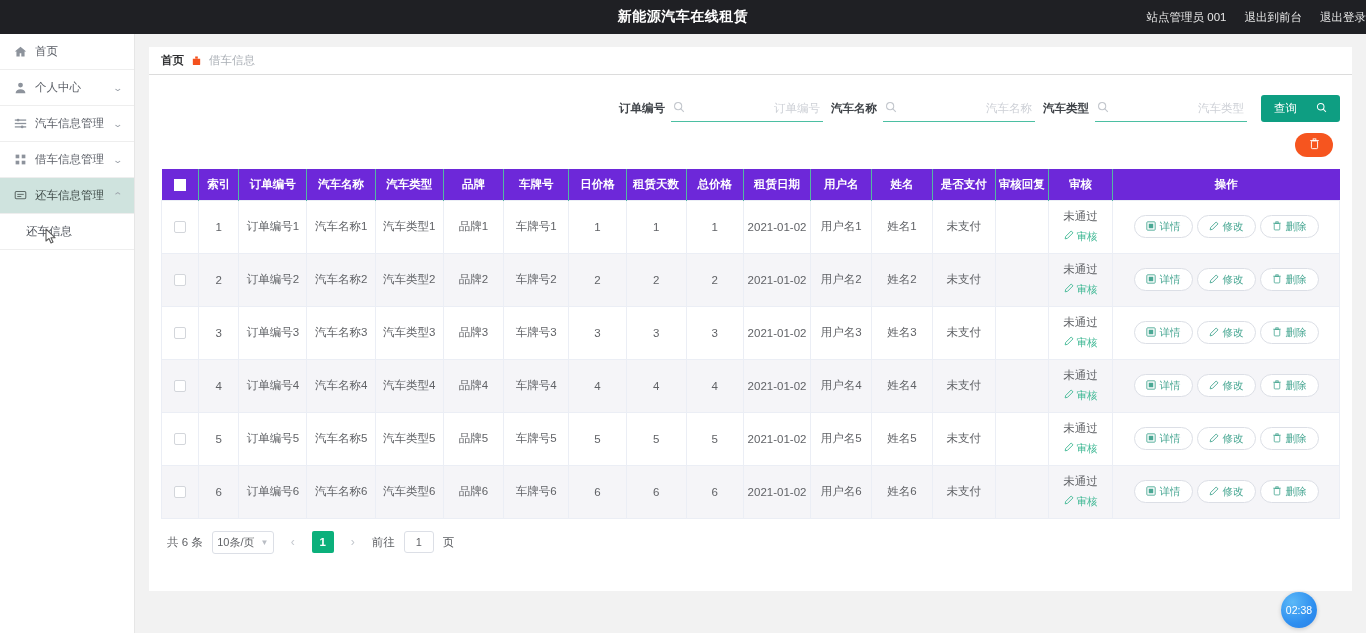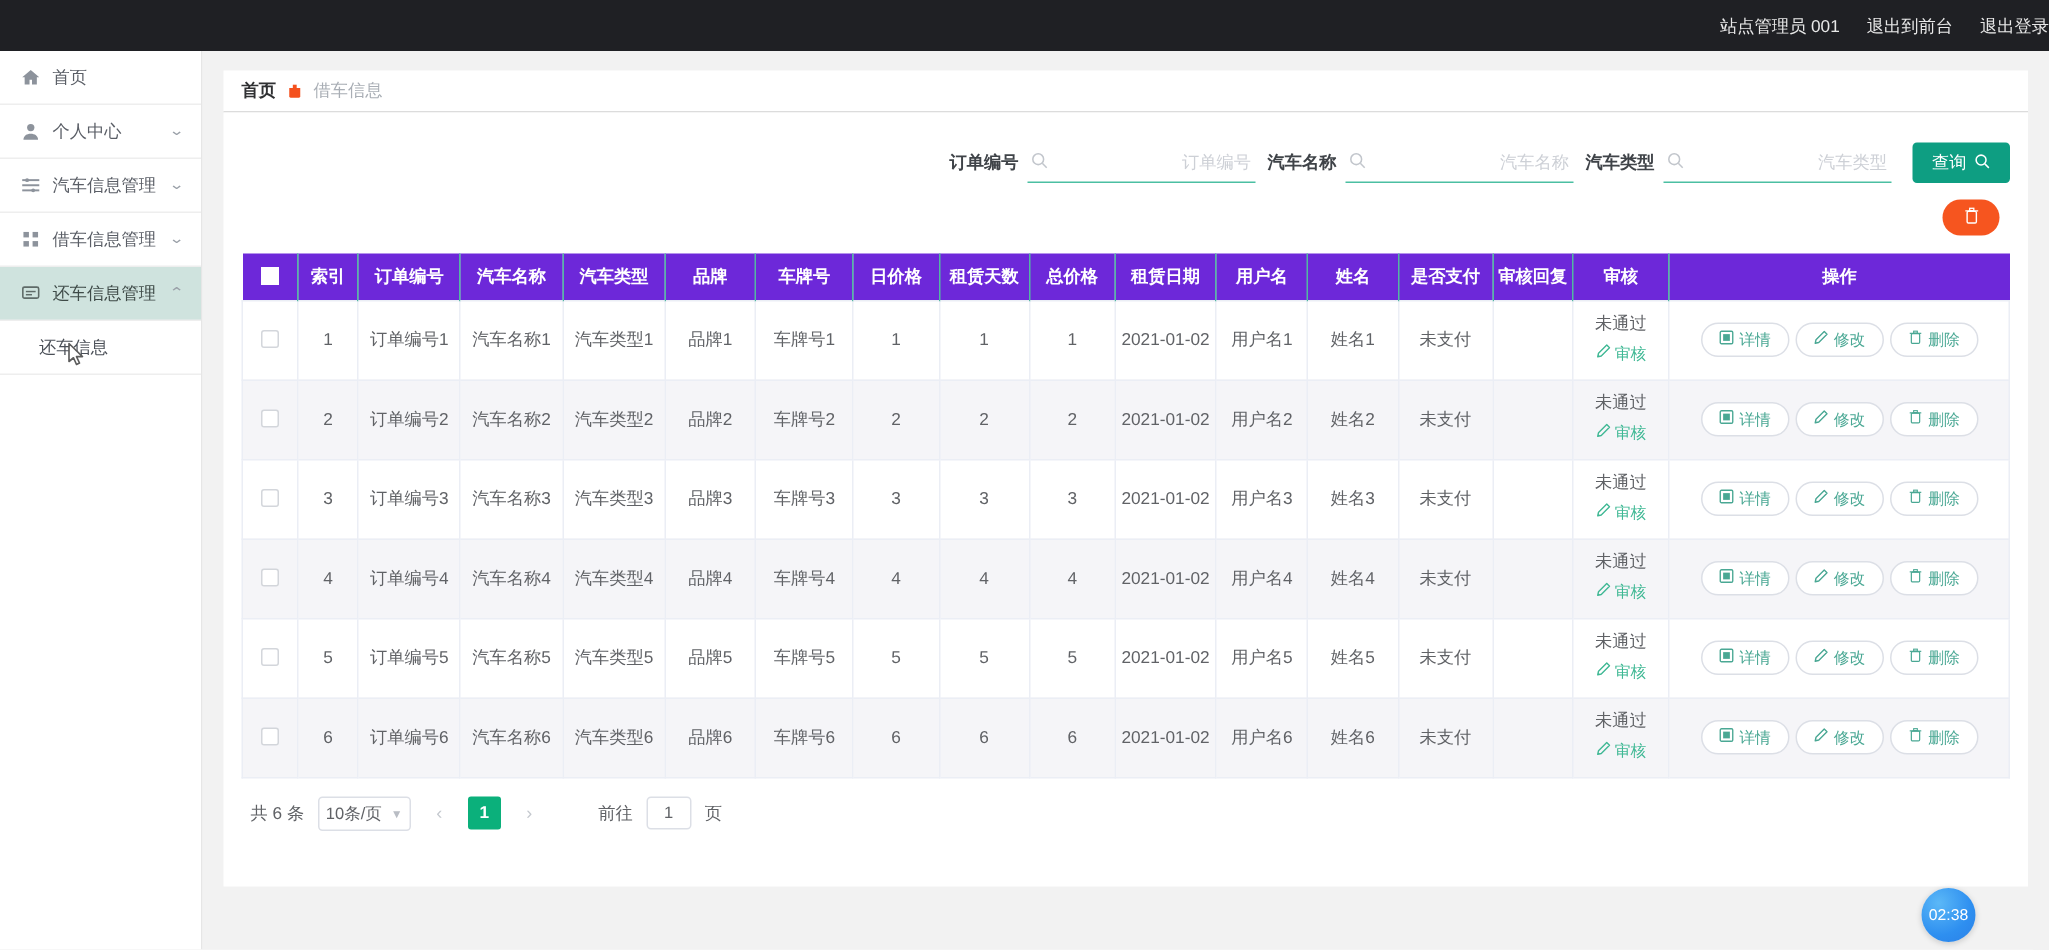--- a/index.html
+++ b/index.html
@@ -127,21 +127,21 @@
   .field-input .ph {
     position: absolute; right: 3px;
     font-size: 11.5px; color: #cdd0d6;
   }
   .btn-query {
     margin-left: 14px;
     height: 27px; padding: 0 13px;
     background: #0e9e82; color: #fff;
     border: none; border-radius: 3px;
     font-size: 11.5px; cursor: pointer;
-    display: inline-flex; align-items: center; gap: 5px;
+    display: inline-flex; align-items: center; gap: 19px;
     font-family: inherit;
   }
   .toolrow {
     display: flex; justify-content: flex-end;
     padding: 11px 0 12px 0;
   }
   .btn-del-all {
     width: 38px; height: 24px;
     border-radius: 14px;
     background: #f6551f; border: none;
@@ -224,21 +224,21 @@
     width: 20px; height: 22px; display: inline-flex;
     align-items: center; justify-content: center;
     color: #c4c8ce; font-size: 12px; cursor: pointer;
   }
   .pg-num {
     min-width: 22px; height: 22px; padding: 0 5px;
     background: #0bb07b; color: #fff;
     display: inline-flex; align-items: center; justify-content: center;
     border-radius: 2px; font-size: 11.5px; cursor: pointer; font-weight: bold;
   }
-  .pg-goto { margin-left: 27px; color: #606266; }
+  .pg-goto { margin-left: 0; color: #606266; }
   .pg-jump {
     width: 30px; height: 22px;
     border: 1px solid #dcdfe6; border-radius: 3px;
     text-align: center; font-size: 11px; color: #606266;
     font-family: inherit; background: #fff;
   }
 
   
   .timer {
     position: absolute; right: 49px; bottom: 5px;
@@ -250,20 +250,21 @@
     cursor: pointer;
   }
   .page-wrap { position: relative; width: 1366px; height: 633px; }
 </style>
 </head>
 <body>
 
 <div class="page-wrap">
 
   <div class="topbar">
+    <div class="topbar-title">新能源汽车在线租赁</div>
     <div class="topbar-right">
       <span>站点管理员 001</span>
       <span>退出到前台</span>
       <span>退出登录</span>
     </div>
   </div>
 
   <div class="shell">
 
     <div class="sidebar">

